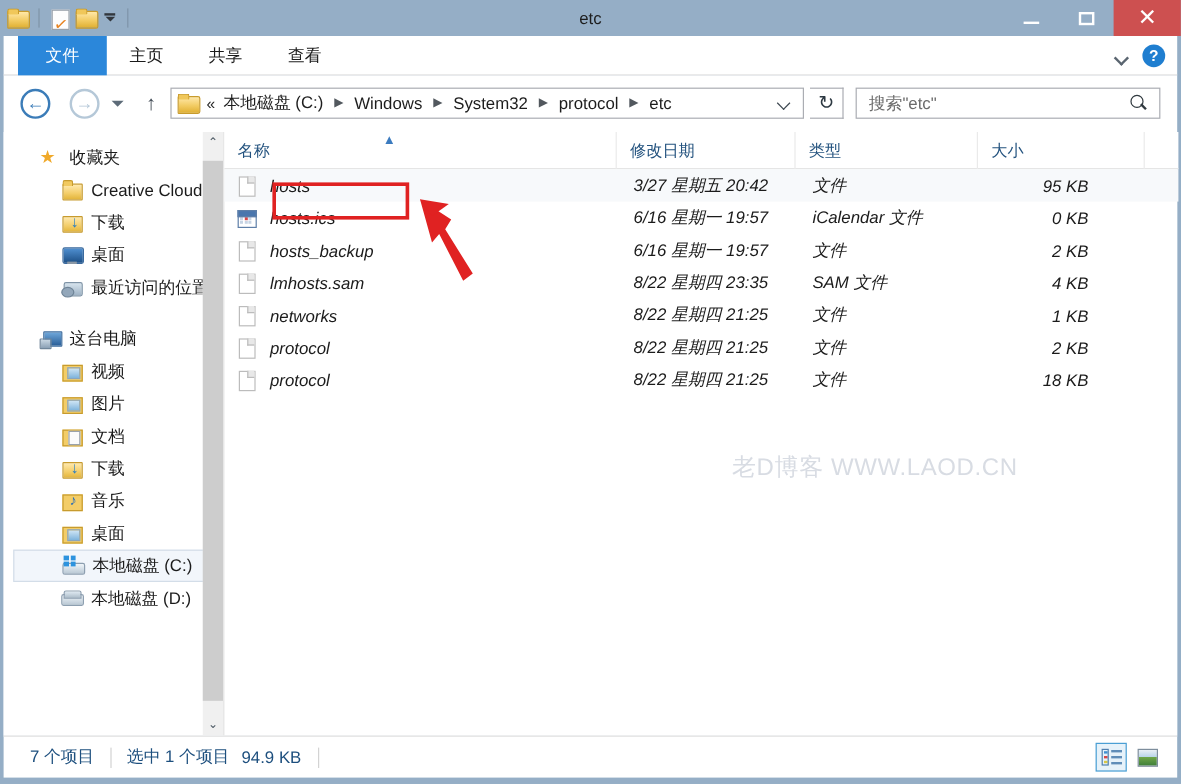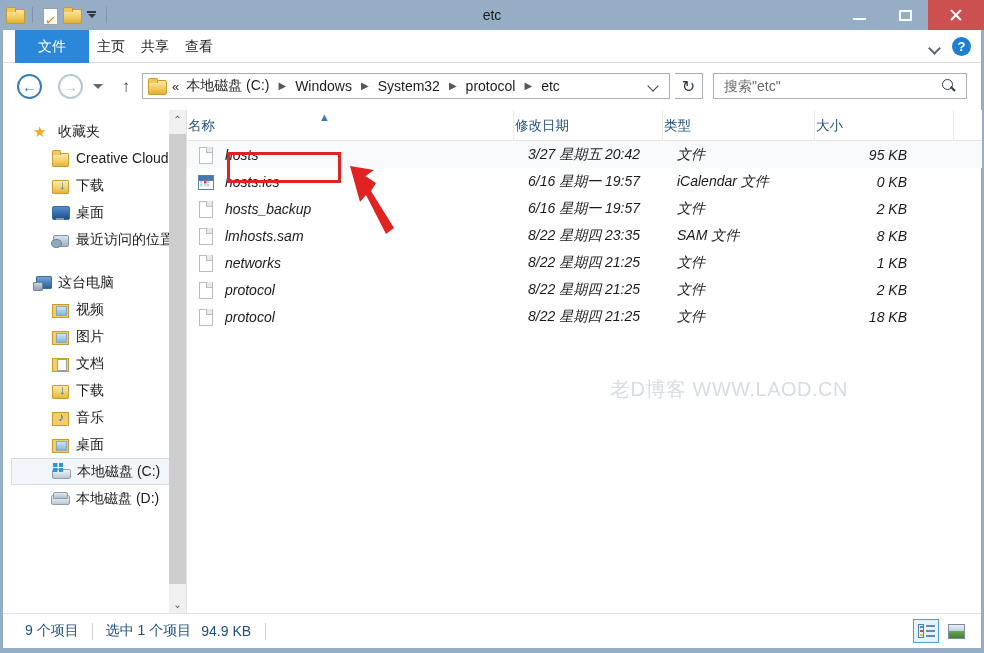--- a/index.html
+++ b/index.html
@@ -84,21 +84,21 @@
   .max-glyph { width: 13px; height: 11px; border: 2px solid #ffffff; }
   .close-glyph { color: #fff; font-size: 19px; line-height: 1; font-weight: 400; }
 
   
   .ribbon {
     position: absolute; left: 3px; top: 30px; width: 978px; height: 33px;
     background: #ffffff; border-bottom: 1px solid #dcdcdc;
   }
   .tabs { position: absolute; left: 12px; top: 0; display: flex; height: 33px; }
   .tab {
-    height: 33px; line-height: 33px; padding: 0 8px;
+    height: 33px; line-height: 33px; padding: 0 19px;
     font-size: 14px; color: #1b1b1b;
   }
   .tab.file {
     background: #2b87da; color: #ffffff; padding: 0 23px;
   }
   .ribbon-right {
     position: absolute; right: 10px; top: 0; height: 33px;
     display: flex; align-items: center; gap: 10px;
   }
   .chev-down {
@@ -352,21 +352,21 @@
     position: absolute; left: 183px; top: 0; width: 795px; height: 503px;
     background: #ffffff; border-left: 1px solid #e2e2e2;
   }
   .colhdr {
     position: absolute; left: 0; top: 0; width: 795px; height: 31px;
     border-bottom: 1px solid #e5e5e5; background: #ffffff;
   }
   .col {
     position: absolute; top: 0; height: 31px; line-height: 31px;
     font-size: 13.5px; color: #24537f;
-    border-right: 1px solid #eaeaea; padding-left: 1px;
+    border-right: 1px solid #eaeaea; padding-left: 11px;
   }
   .sort-mark {
     position: absolute; left: 132px; top: 2px;
     color: #3b7bbf; font-size: 11px; line-height: 1;
   }
   .rows { position: absolute; left: 0; top: 31px; width: 795px; font-style: italic; }
   .row {
     position: relative; height: 27px; display: flex; align-items: center;
     font-size: 14px; color: #1b1b1b;
   }
@@ -674,21 +674,21 @@
           <span class="cell-size">2 KB</span>
         </div>
 
         <div class="row">
           <span class="cell-name">
             <span class="fileico ico-file"></span>
             <span>lmhosts.sam</span>
           </span>
           <span class="cell-date">8/22 星期四 23:35</span>
           <span class="cell-type">SAM 文件</span>
-          <span class="cell-size">8 KB</span>
+          <span class="cell-size">4 KB</span>
         </div>
 
         <div class="row">
           <span class="cell-name">
             <span class="fileico ico-file"></span>
             <span>networks</span>
           </span>
           <span class="cell-date">8/22 星期四 21:25</span>
           <span class="cell-type">文件</span>
           <span class="cell-size">1 KB</span>
@@ -720,21 +720,21 @@
 
   <div class="watermark">老D博客 WWW.LAOD.CN</div>
 
   <div class="redbox"></div>
   <svg class="arrow-svg" width="150" height="100">
     <polygon points="20,16 46,33 41,41 64,78 56,84 36,45 30,52" fill="#e02222"></polygon>
     <polygon points="20,16 44,20 30,30" fill="#e02222"></polygon>
   </svg>
 
   <div class="statusbar">
-    <span class="status-text st-1">9 个项目</span>
+    <span class="status-text st-1">7 个项目</span>
     <span class="st-div"></span>
     <span class="status-text st-2">选中 1 个项目</span>
     <span class="status-text st-3">94.9 KB</span>
     <span class="st-div2"></span>
     <div class="viewbtns">
       <div class="viewbtn active">
         <span class="det-glyph">
           <span class="left"></span>
             <span class="right"></span>
         </span>

